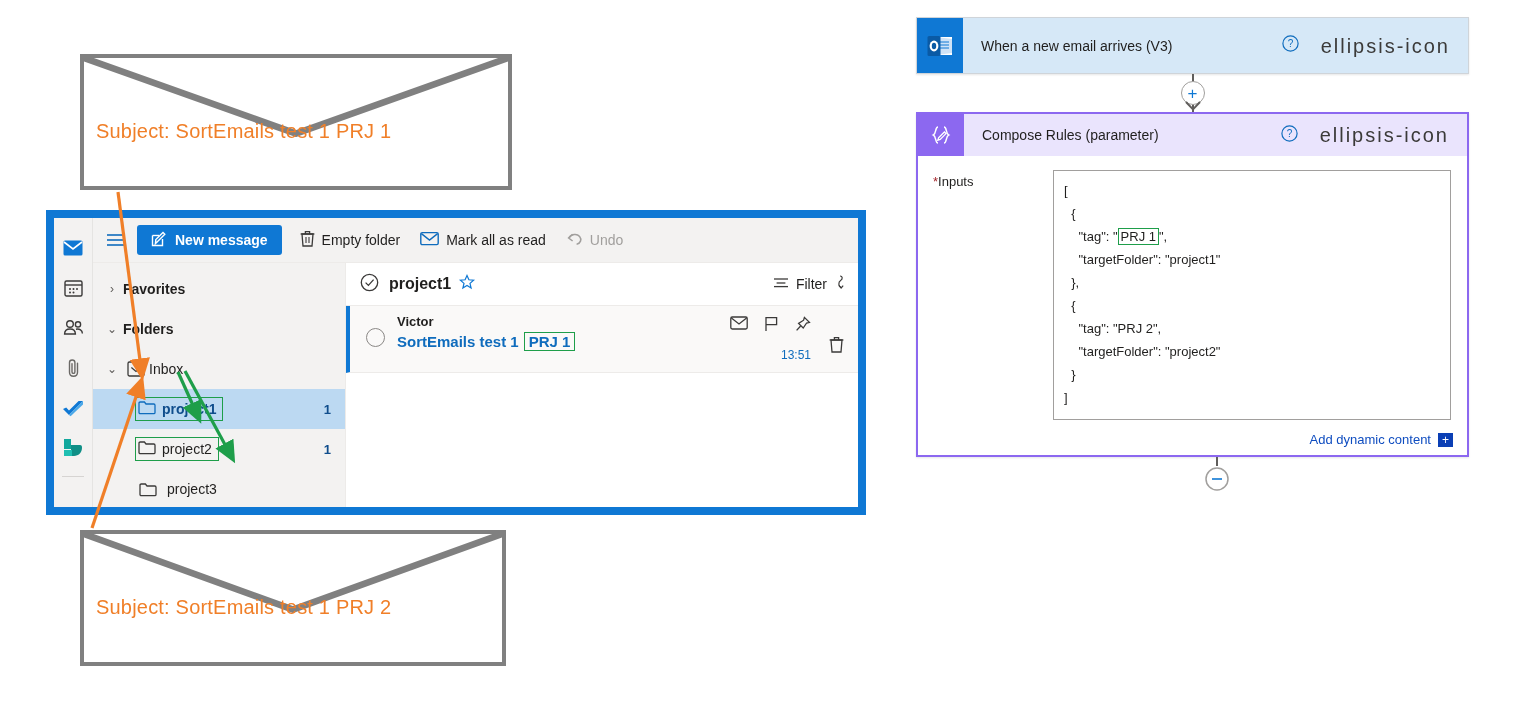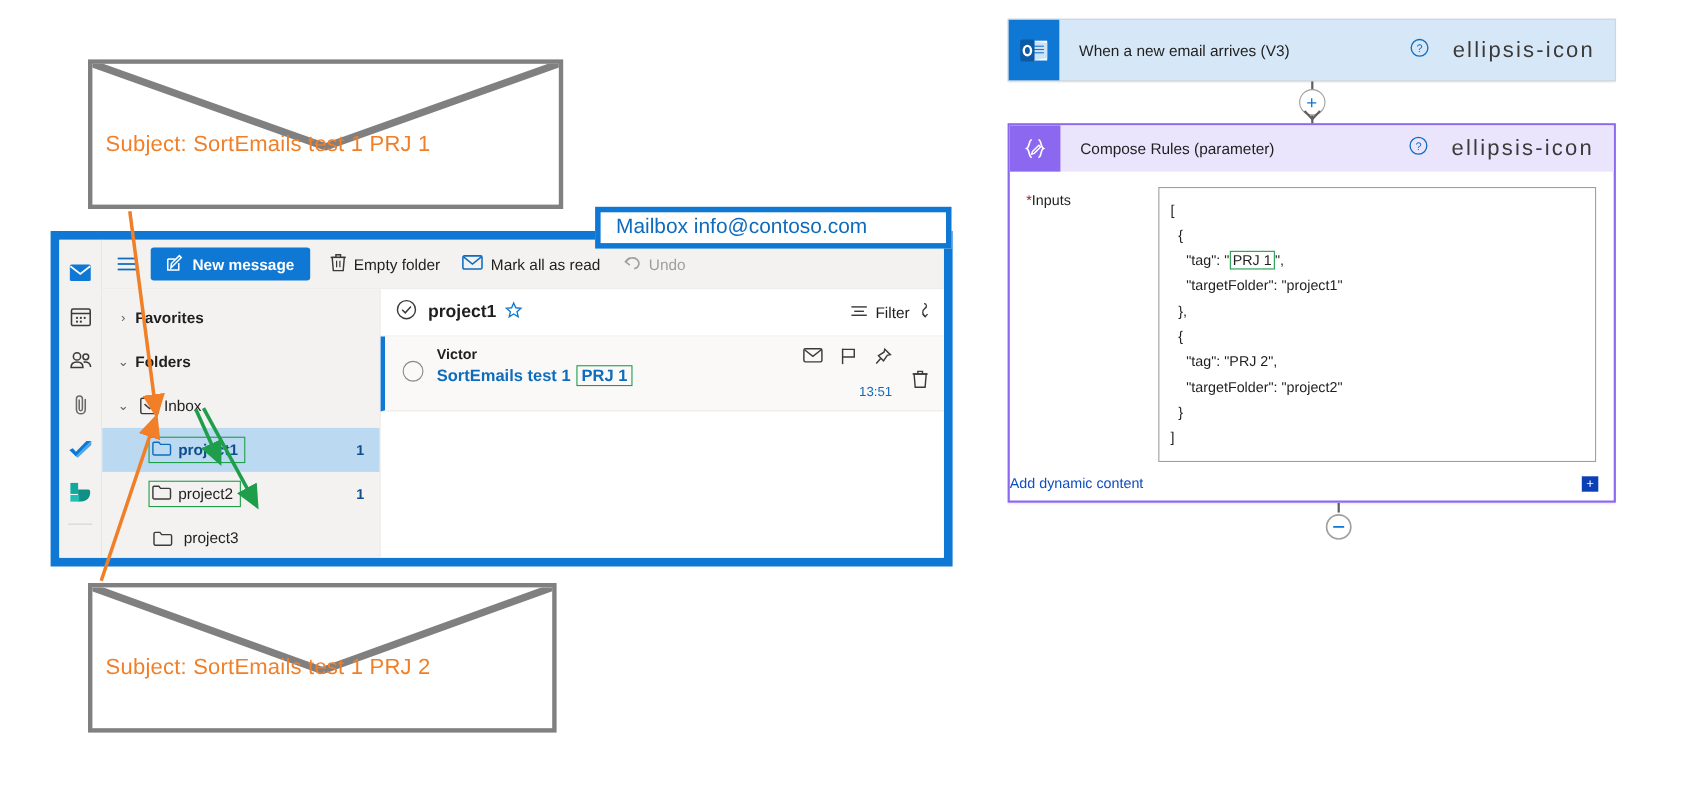--- a/index.html
+++ b/index.html
@@ -193,21 +193,21 @@
   .inputs-label .req { color: #a4262c; }
   .code-area {
     flex: 1; border: 1px solid #a19f9d; background: #fff;
     padding: 8px 10px 10px 10px; font-size: 13px; color: #201f1e;
     line-height: 23px; white-space: pre; min-height: 206px; position: relative;
   }
   .code-area .hl { border: 1.5px solid #1e9e4a; padding: 0 2px; }
   .dyn {
     text-align: right; padding: 6px 14px 8px 0;
     font-size: 13px; color: #0f4dc0;
-    display: flex; align-items: center; justify-content: space-between; gap: 7px;
+    display: flex; align-items: center; justify-content: flex-end; gap: 7px;
   }
   .dyn .plusq { background: #0b3fb5; color: #fff; padding: 0 4px; font-size: 12px; }
   .flow-bottom { height: 34px; position: relative; overflow: hidden; }
 
   svg { overflow: visible; }
   #annotations { position: absolute; left: 0; top: 0; width: 1532px; height: 719px; pointer-events: none; z-index: 5; }
 </style>
 </head>
 <body>
 
@@ -224,21 +224,20 @@
 
   <div class="envelope" id="envelope-bot">
     <div class="flap">
       <svg viewBox="0 0 418 84" preserveAspectRatio="none">
         <polyline points="0,0 209,80 418,0" fill="none" stroke="#808080" stroke-width="7"></polyline>
       </svg>
     </div>
     <div class="subject">Subject: SortEmails test 1 PRJ 2</div>
   </div>
 
-  <div id="mailbox-label">Mailbox  info@contoso.com</div>
 
   <div id="mailbox-frame">
 
     <div class="rail">
       <div class="rail-item">
         <span>
           <svg width="20" height="16" viewBox="0 0 20 16">
               <rect x="0.5" y="0.5" width="19" height="15" rx="1.5" fill="#0f78d4"></rect>
               <polyline points="1,2 10,9 19,2" fill="none" stroke="#fff" stroke-width="1.6"></polyline>
             </svg>

